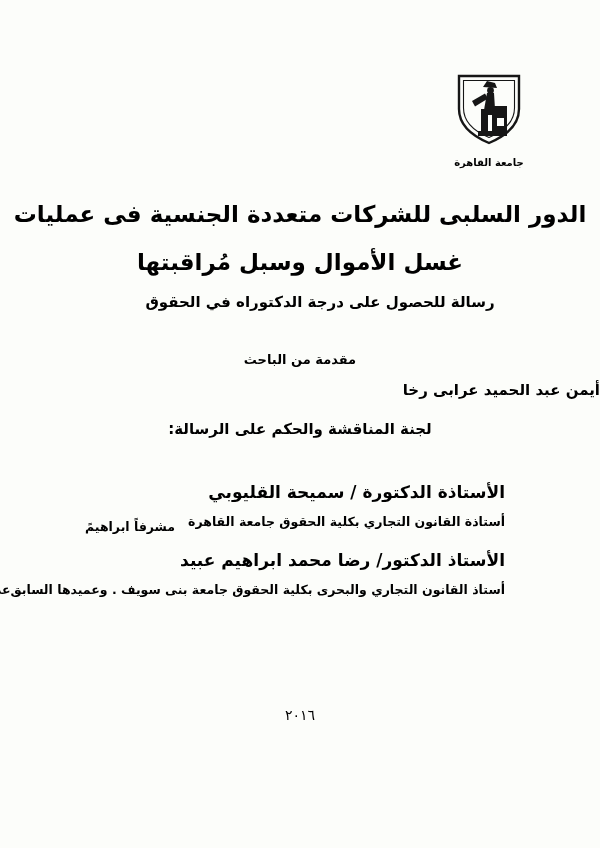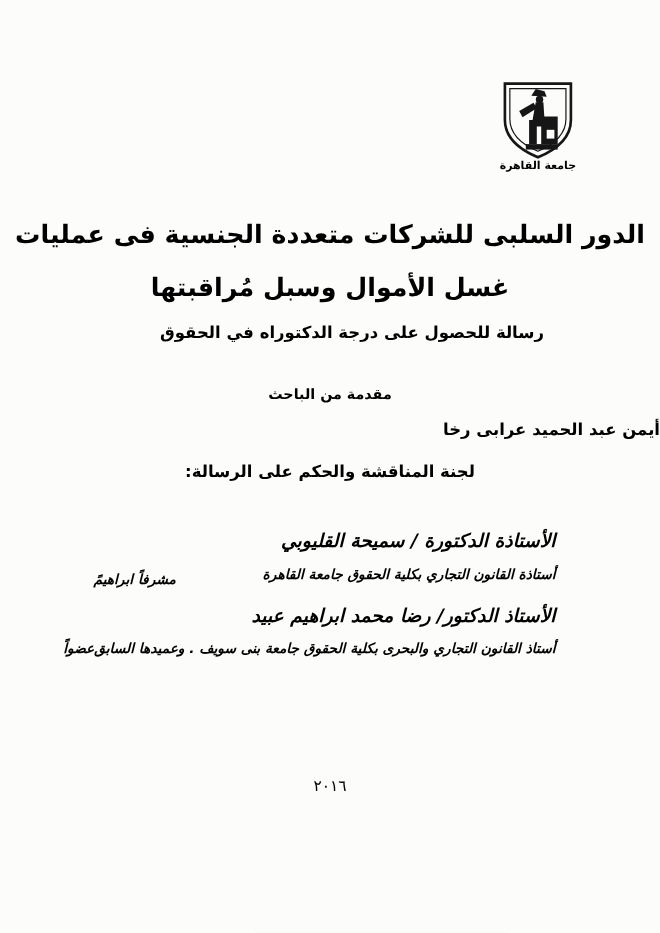--- a/index.html
+++ b/index.html
@@ -10,32 +10,32 @@
     margin:0 auto;
     background:#fcfdfa;
     direction:rtl;
     font-family:"DejaVu Sans", sans-serif;
     color:#000;
     overflow:hidden;
   }
   
   .logo { position:absolute; top:74px; right:75px; width:72px; text-align:center; }
   .logo svg { display:block; margin:0 auto; }
-  .logo-caption { font-size:10px; font-weight:bold; margin-top:0; white-space:nowrap; letter-spacing:0.5px; }
+  .logo-caption { font-size:10px; font-weight:bold; margin-top:11px; white-space:nowrap; letter-spacing:0.5px; }
 
   
   .centered { position:absolute; left:0; right:0; text-align:center; font-weight:bold; }
   .title      { top:190px; font-size:23px; line-height:48px; }
   .subtitle   { top:290px; font-size:15px; line-height:24px;padding-left:40px; }
   .presented  { top:350px; font-size:13px; line-height:20px; }
   .researcher { top:379px; font-size:15px; line-height:22px;text-align:right; }
   .committee-heading { top:418px; font-size:15px; line-height:22px; }
 
   
-  .member { position:absolute; right:95px; left:85px;font-style:italic; }
+  .member { position:absolute; right:95px; left:85px; }
   .m1 { top:479px; } .m2 { top:547px; } .m3 { top:615px; }
   .member-name { font-size:17px; font-weight:bold; text-align:right; line-height:26px; white-space:nowrap; }
   .member-name .big   { font-size:19px; }
   .member-name .small { font-size:13px; }
   .member-row {
     display:flex; justify-content:space-between; align-items:baseline;
     margin-top:9px; font-size:12.5px; font-weight:bold;
   }
   .member-desc { text-align:center; white-space:nowrap; }
   .member-role { white-space:nowrap; }

